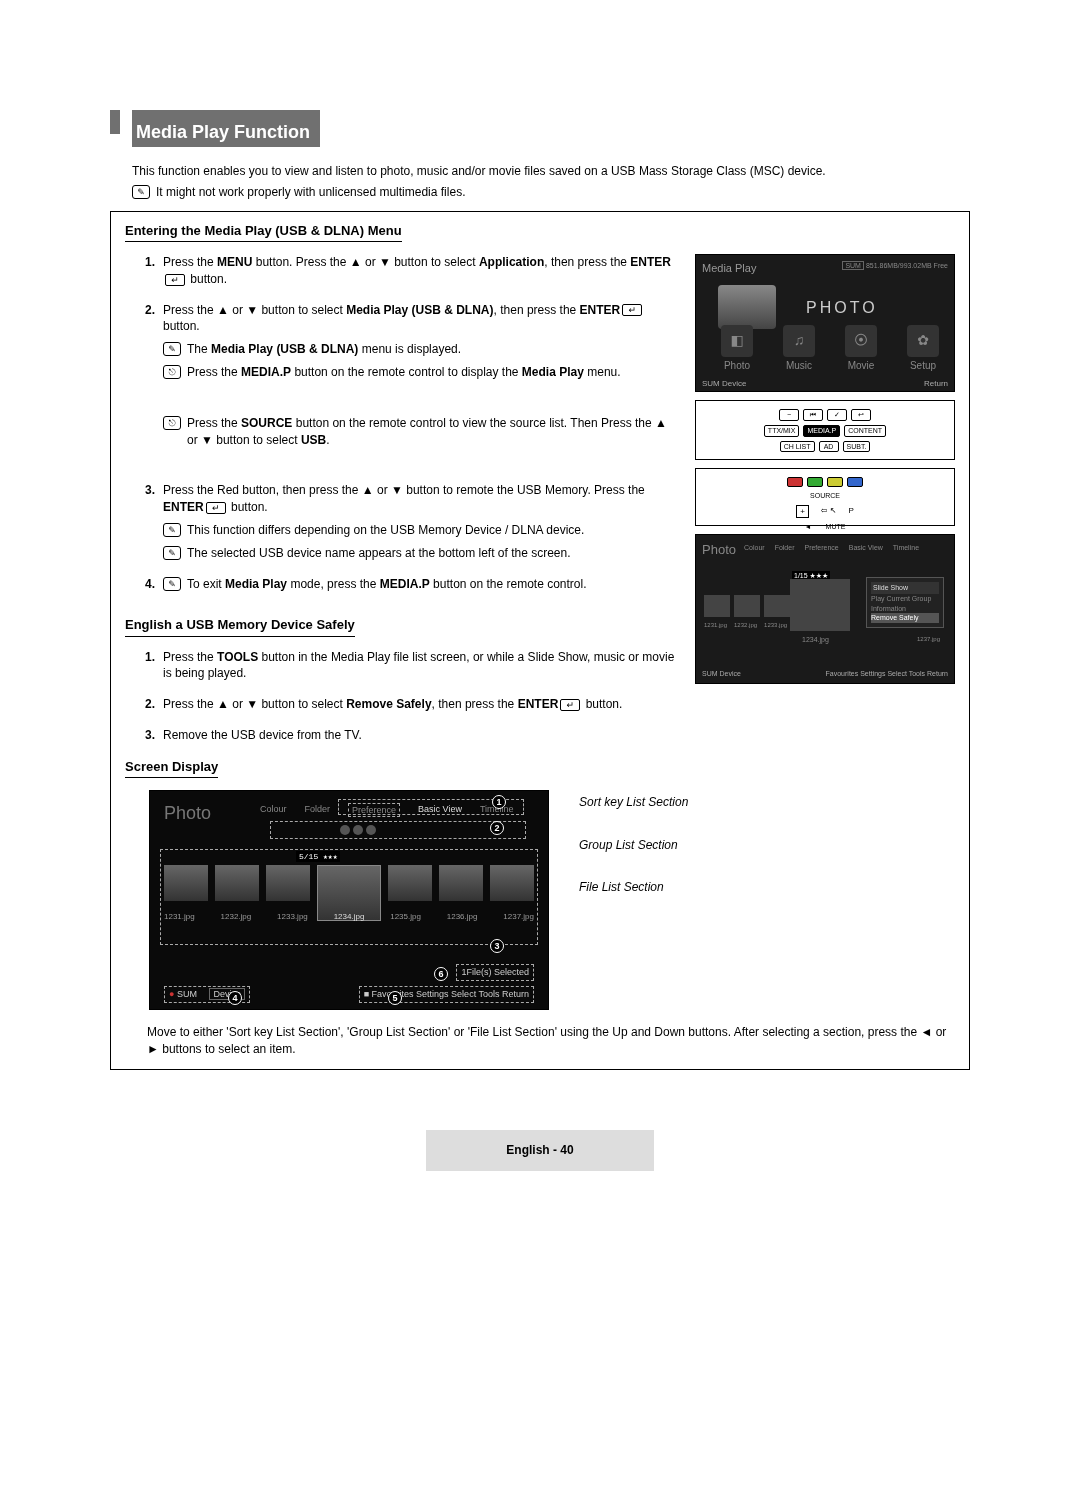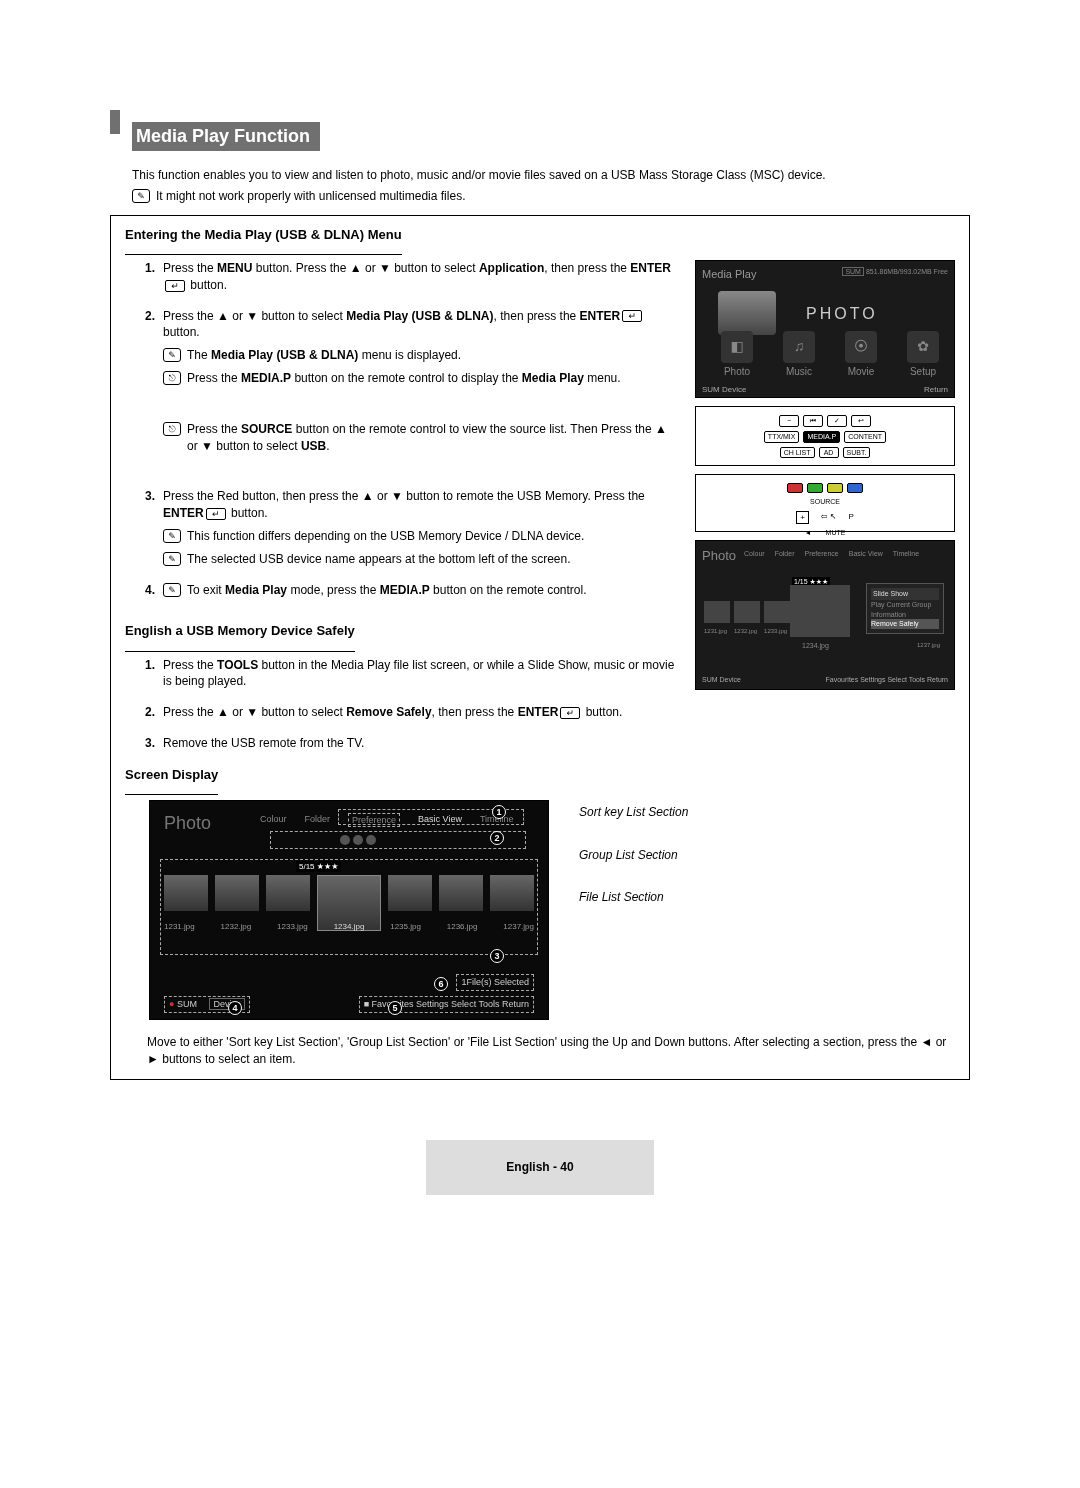--- a/index.html
+++ b/index.html
@@ -70,22 +70,22 @@
       text-align: center;
       line-height: 10px;
       vertical-align: middle;
       margin: 0 2px;
     }
     .section-title {
       font-size: 13px;
       font-weight: bold;
       border-bottom: 1.5px solid #000;
       display: inline-block;
-      margin-bottom: 5px;
-      padding-bottom: 10px;
+      margin-bottom: 12px;
+      padding-bottom: 1px;
     }
     .section-box {
       border: 1px solid #000;
       padding: 10px 14px 12px 14px;
       margin-bottom: 14px;
     }
     .two-col {
       display: flex;
       gap: 18px;
     }
@@ -331,36 +331,36 @@
       margin-top: 8px;
       margin-left: 22px;
     }
     .page-footer {
       text-align: center;
       font-weight: bold;
       font-size:12px;
       margin-top: 46px;
       background:#ddd;
       display:inline-block;
-      padding:19px 80px;
+      padding:12px 80px;
     }
     .footer-wrap{text-align:center;}
     .section-sep { height: 10px; }
     .dash-box{border:1px dashed #aaa;}
   </style>
 </head>
 <body>
 
 <div class="page">
 
   <div class="header-row">
     <div class="header-line"></div>
     <div class="header-content" style="display:flex;align-items:stretch;">
       <div class="header-bar"></div>
-      <div style="background:#707070;color:#fff;font-size:18px;font-weight:bold;padding:2px 10px 2px 4px;margin-top:12px;">Media Play Function</div>
+      <div style="background:#707070;color:#fff;font-size:18px;font-weight:bold;padding:10px 10px 2px 4px;">Media Play Function</div>
     </div>
   </div>
 
   <div class="intro-text">This function enables you to view and listen to photo, music and/or movie files saved on a USB Mass Storage Class (MSC) device.</div>
   <div class="note-row">
     <span class="note-icon">✎</span>
     <span>It might not work properly with unlicensed multimedia files.</span>
   </div>
 
   <div class="section-box">
@@ -425,21 +425,21 @@
           <li>
             <span class="num">1.</span>
             <span><span>Press the </span><b>TOOLS</b><span> button in the Media Play file list screen, or while a Slide Show, music or movie is being played.</span></span>
           </li>
           <li>
             <span class="num">2.</span>
             <span><span>Press the ▲ or ▼ button to select </span><b>Remove Safely</b><span>, then press the </span><b>ENTER</b><span class="enter-icon">↵</span><span> button.</span></span>
           </li>
           <li>
             <span class="num">3.</span>
-            <span>Remove the USB remote from the TV.</span>
+            <span>Remove the USB device from the TV.</span>
           </li>
         </ol>
       </div>
 
       <div class="right-col">
         <div class="shot shot1">
           <div style="display:flex;justify-content:space-between;">
             <span class="shot1-title">Media Play</span>
             <span style="font-size:7px;"><span style="border:1px solid #666;padding:0 2px;">SUM</span> <span>851.86MB/993.02MB Free</span></span>
           </div>
@@ -546,21 +546,21 @@
         </div>
         <div class="bs-dashed dashed-sort"></div>
         <div class="bs-groups">
           <div class="grp"></div>
           <div class="grp"></div>
           <div class="grp"></div>
         </div>
         <div class="bs-dashed dashed-group"></div>
         <div class="bs-dashed dashed-file"></div>
 
-        <div style="position:absolute;top:60px;left:146px;font-size:8px;background:#000;color:#fff;padding:0 3px;">5/15 ★★★</div>
+        <div style="position:absolute;top:60px;left:146px;font-size:8px;background:#000;color:#fff;padding:0 3px;font-family:Liberation Mono, monospace;">5/15 ★★★</div>
 
         <div class="bs-thumbs">
           <div class="bs-thumb"></div>
           <div class="bs-thumb"></div>
           <div class="bs-thumb"></div>
           <div class="bs-thumb big"></div>
           <div class="bs-thumb"></div>
           <div class="bs-thumb"></div>
           <div class="bs-thumb"></div>
         </div>

